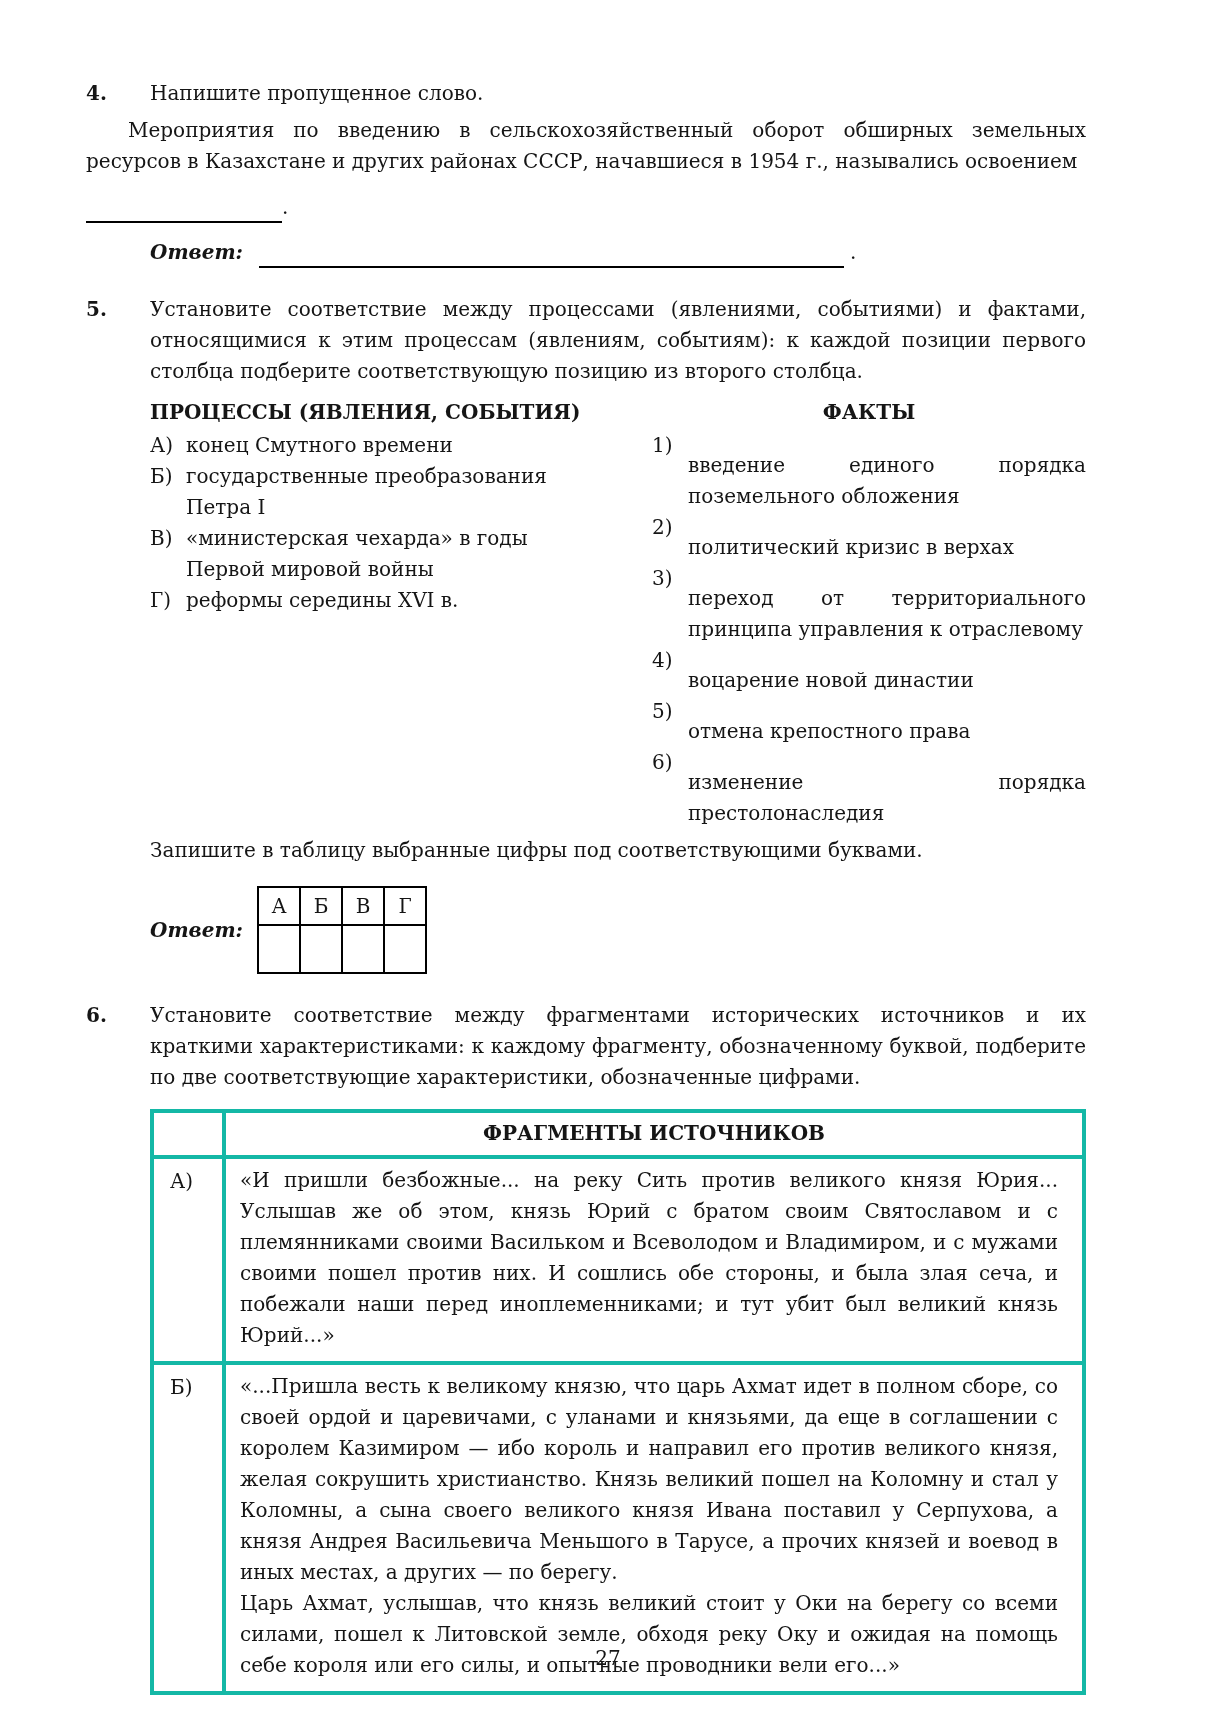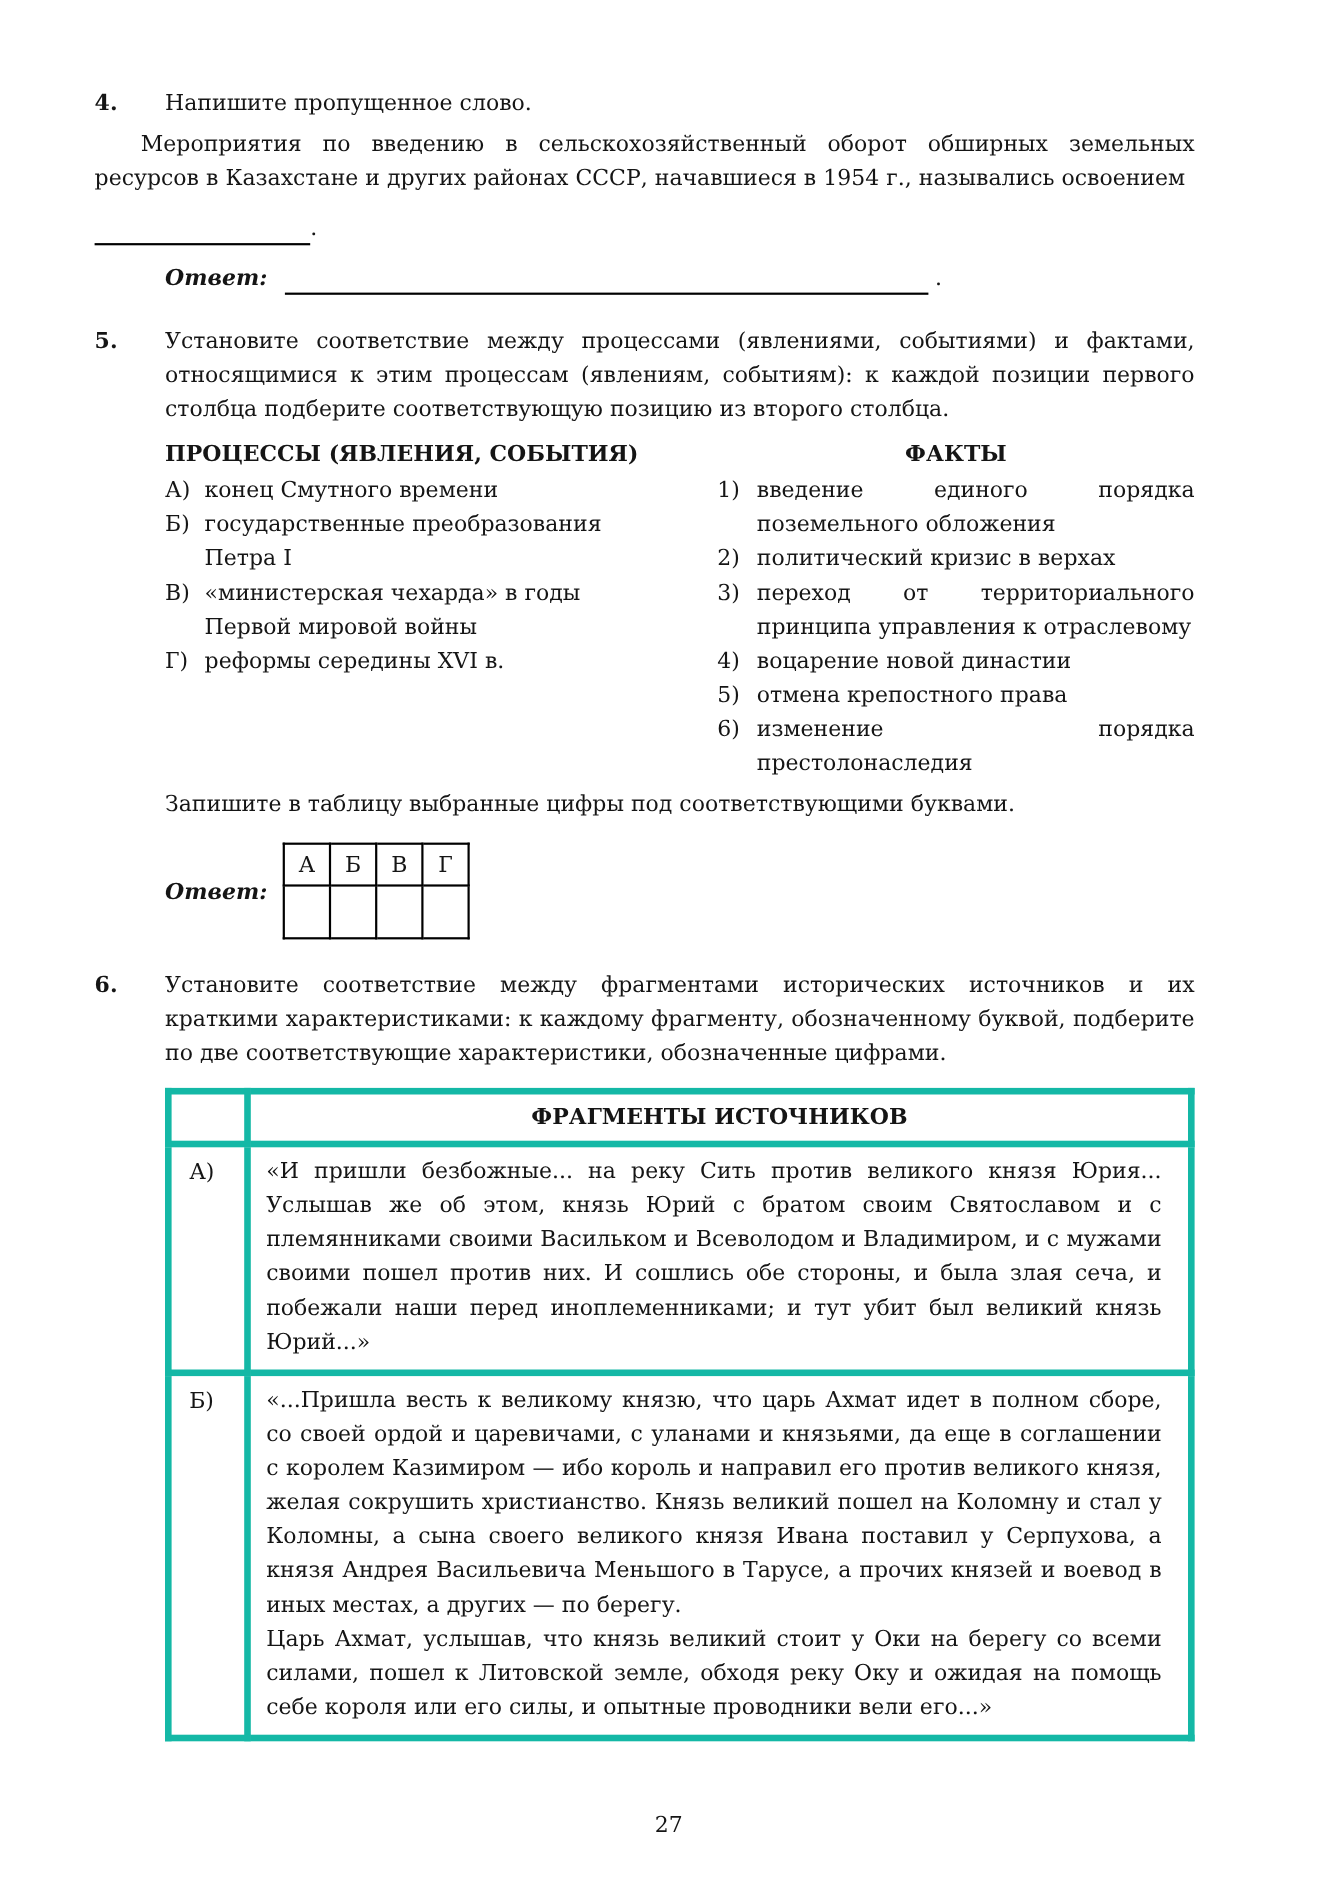--- a/index.html
+++ b/index.html
@@ -29,35 +29,35 @@
   .task5{margin-top:26px;}
   .match{display:flex;margin-top:10px;}
   .mcol-left{flex:0 0 502px;box-sizing:border-box;padding-right:66px;}
   .mcol-right{flex:1;}
   .mhead{font-weight:bold;}
   .mhead.center{text-align:center;}
   .mitems{margin-top:2px;}
   .mitem{display:flex;}
   .marker{flex:0 0 36px;}
   .mtext{flex:1;}
-  .mcol-right .mtext{text-align:justify;}
+  .mcol-right .mtext{text-align:justify;margin-top:20px;}
   .note{margin-top:6px;}
   .ansblock{display:flex;align-items:center;margin-top:20px;}
   .ansblock .anslabel{margin-right:14px;}
   table.anstable{border-collapse:collapse;}
   table.anstable td{
     border:2px solid #000;width:40px;text-align:center;
     font-size:20px;padding:0;
   }
   table.anstable tr.hrow td{height:36px;}
   table.anstable tr.frow td{height:46px;}
   
   .task6{margin-top:26px;}
   table.srctable{border-collapse:collapse;width:100%;margin-top:16px;}
-  table.srctable td{border:6px solid #14b8a6;vertical-align:top;}
+  table.srctable td{border:4px solid #14b8a6;vertical-align:top;}
   td.keycell{width:72px;box-sizing:border-box;padding:7px 0 0 16px;}
   td.textcell{padding:6px 24px 10px 14px;text-align:justify;}
   tr.srchead td{padding:5px 0 6px 0;}
   tr.srchead td.textcell{text-align:center;font-weight:bold;padding:5px 0 6px 0;}
   td.textcell p{margin:0;}
   .pagenum{
     position:absolute;left:0;right:0;bottom:38px;
     text-align:center;font-size:20px;
   }
 </style>

